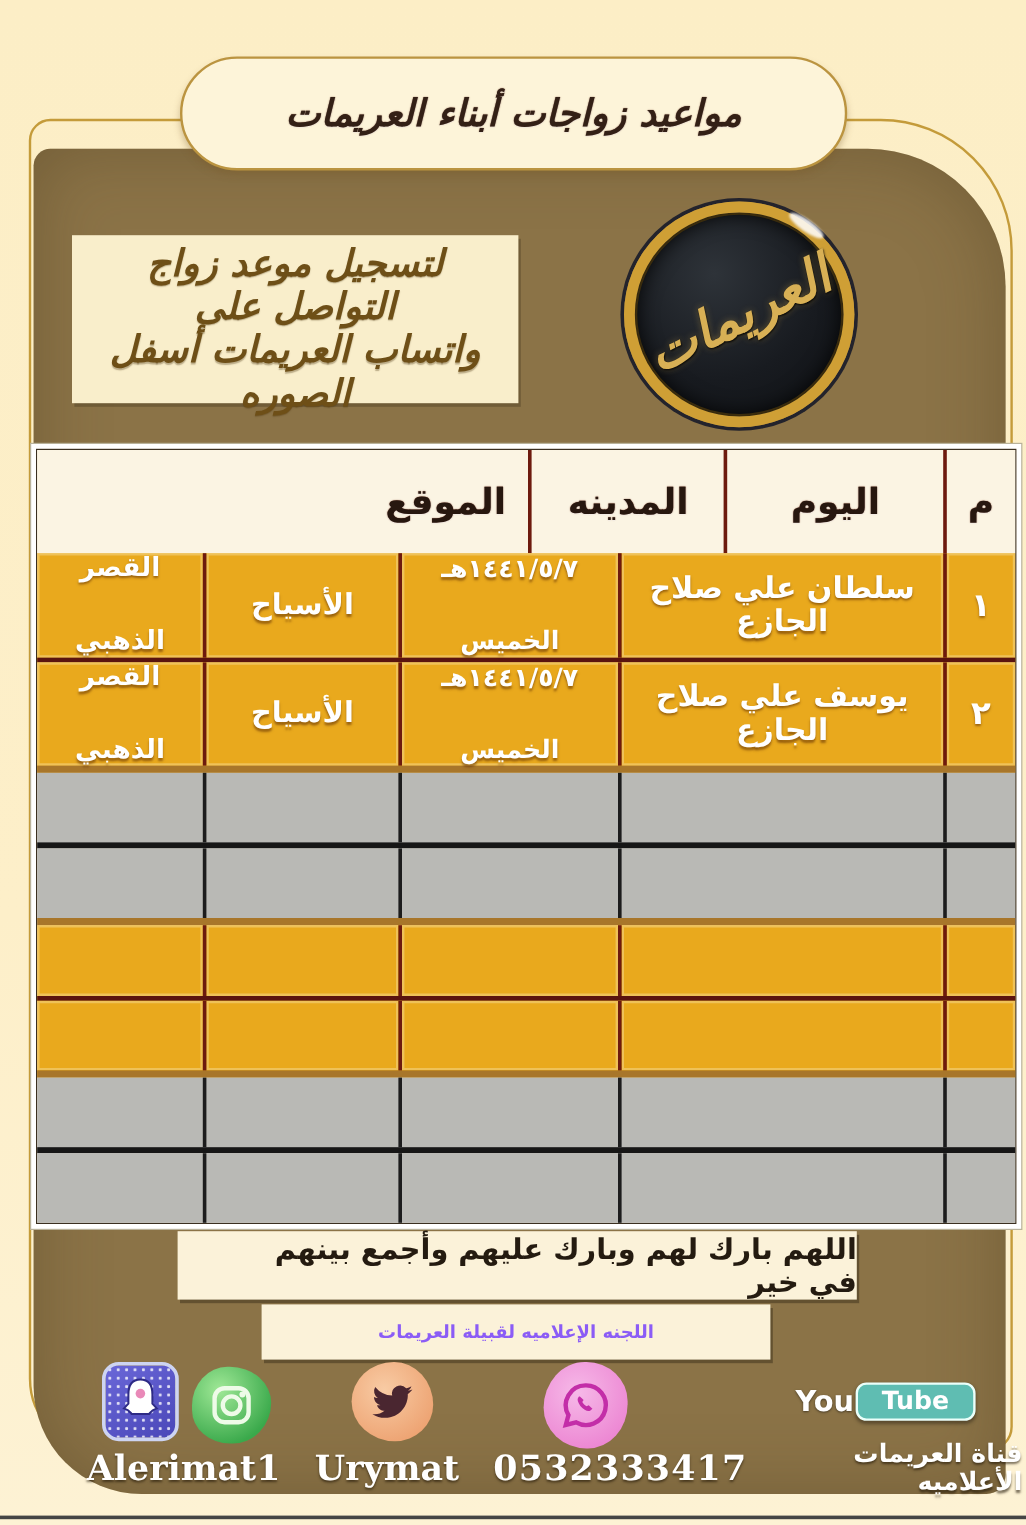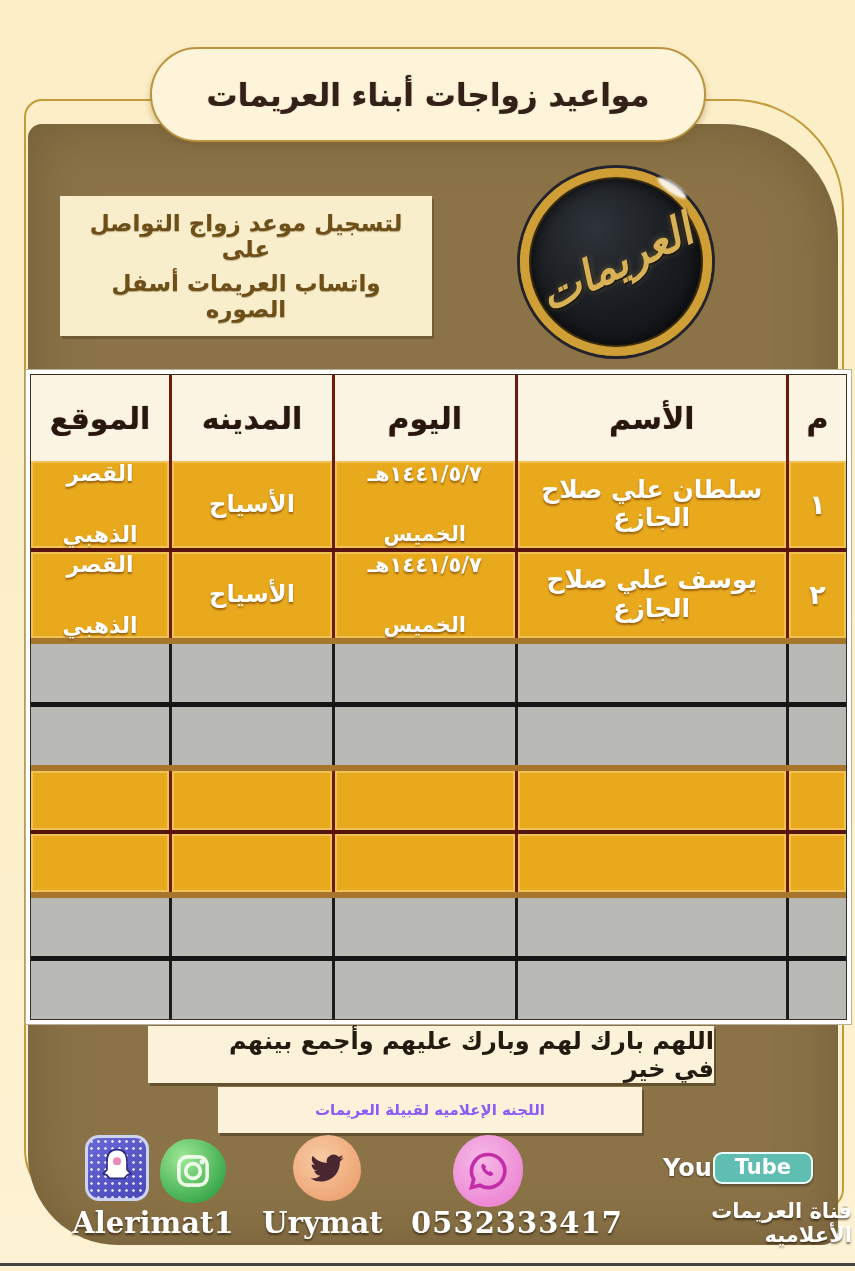--- a/index.html
+++ b/index.html
@@ -19,35 +19,37 @@
     position:absolute; left:28px; top:124px; width:810px; height:1121px;
     background:#8b7347; border-radius:14px 115px 16px 90px;
     box-shadow: inset 0 0 60px rgba(70,55,25,.35);
   }
   
   .title-pill {
     position:absolute; left:150px; top:47px; width:556px; height:95px;
     background:#fdf4d9; border:2px solid #bb9440; border-radius:50px;
     display:flex; align-items:center; justify-content:center;
     box-shadow:0 4px 6px rgba(120,90,40,.35);
+    font-style:italic;
   }
   .title-pill span {
     font-size:31px; font-weight:bold; color:#332016; direction:rtl;
     text-shadow:0 1px 0 rgba(255,255,255,.4), 0 0 1px #5a2a1a;
   }
   
   .info-box {
     position:absolute; left:60px; top:196px; width:372px; height:140px;
     background:#f9eecb; box-shadow:2px 3px 0 rgba(50,40,20,.3);
     display:flex; flex-direction:column; justify-content:space-evenly;
     text-align:center; direction:rtl; padding:6px 8px;
   }
   .info-box div {
-    font-size:23px; font-weight:bold; color:#6e4f17;
+    font-size:31px; font-weight:bold; color:#6e4f17;
     text-shadow:0 1px 1px rgba(70,45,10,.35);
+    font-style:italic;
   }
   
   .logo {
     position:absolute; left:520px; top:168px; width:192px; height:188px;
     border-radius:50%;
     background:radial-gradient(circle at 38% 30%, #2e3339 0%, #181b20 55%, #0e1013 100%);
     border:9px solid #cf9f35;
     box-shadow:0 0 0 3px #23232c, inset 0 0 18px #000, inset 0 0 0 2px #6b5119;
     display:flex; align-items:center; justify-content:center;
   }
@@ -186,21 +188,20 @@
   </div>
 
   <div class="logo">
     <div class="glint"></div>
     <span>العريمات</span>
   </div>
 
   <div class="table">
     <div class="thead">
       <div class="hcell c0">م</div>
-      <div class="hcell c1">الأسم</div>
       <div class="hcell c2">اليوم</div>
       <div class="hcell c3">المدينه</div>
       <div class="hcell c4">الموقع</div>
     </div>
     <div class="tbody">
         <div class="trow gold">
           <div class="cell c0">
             <div class="num">١</div>
           </div>
           <div class="cell c1">

